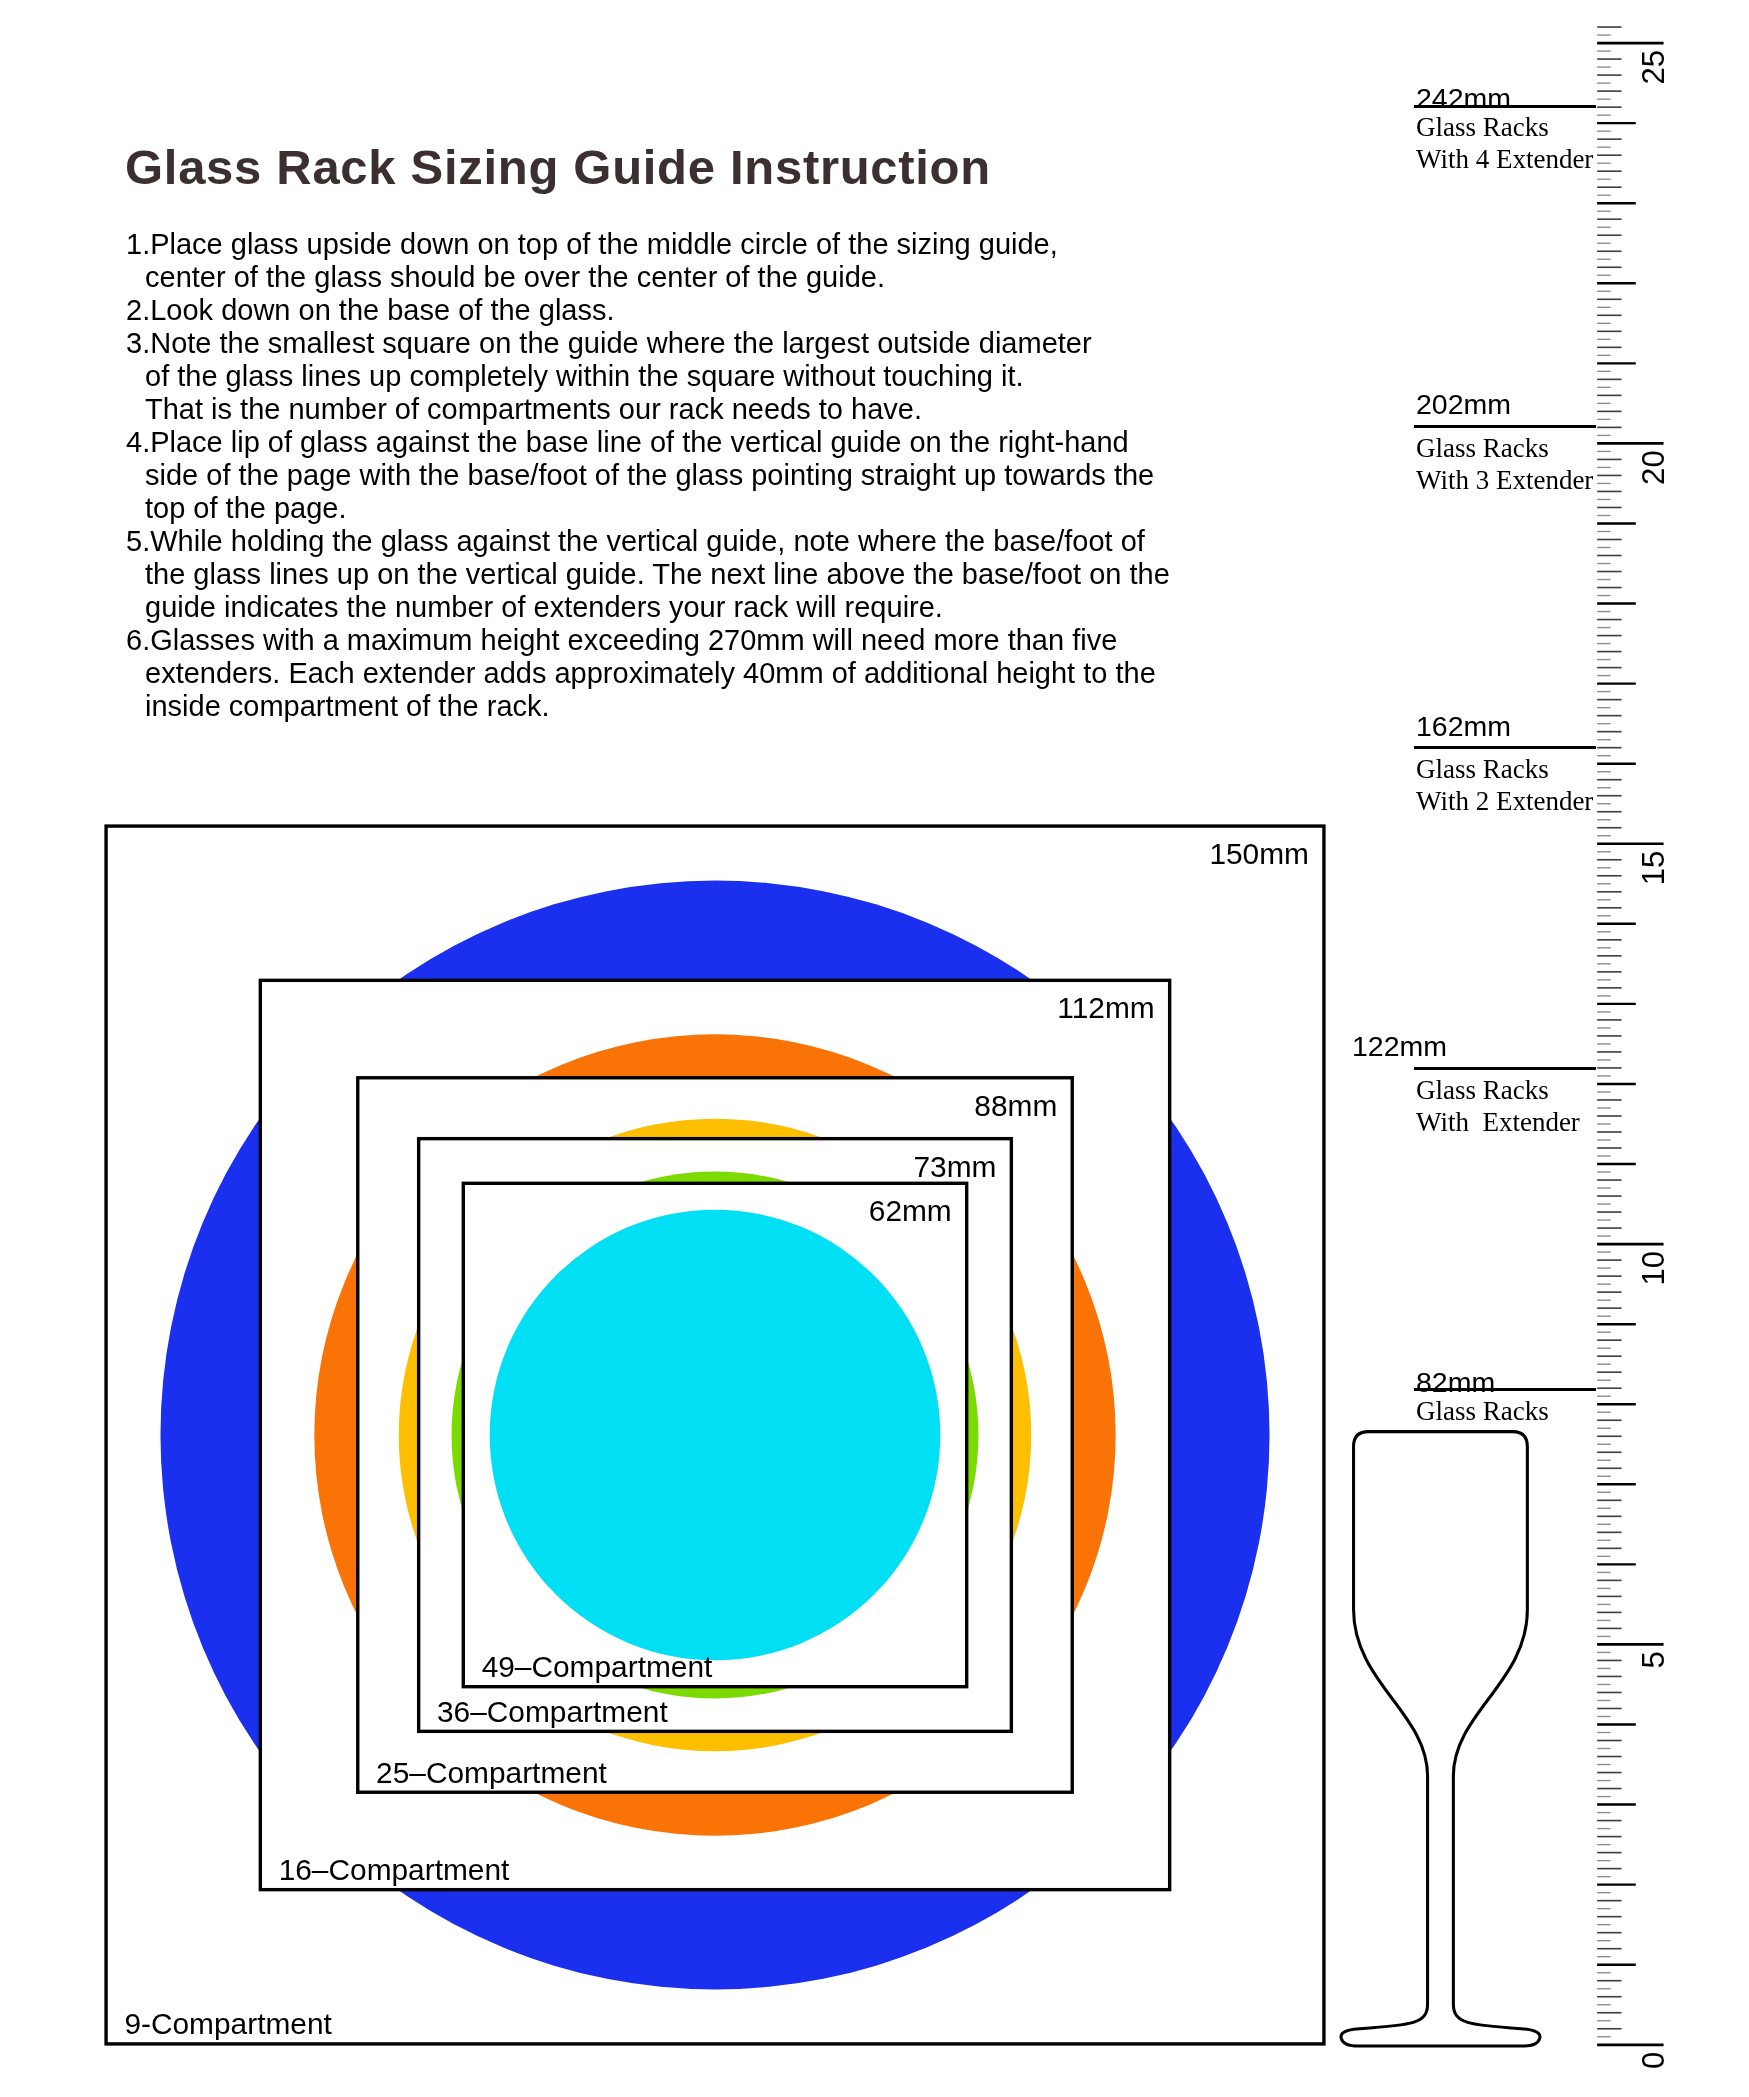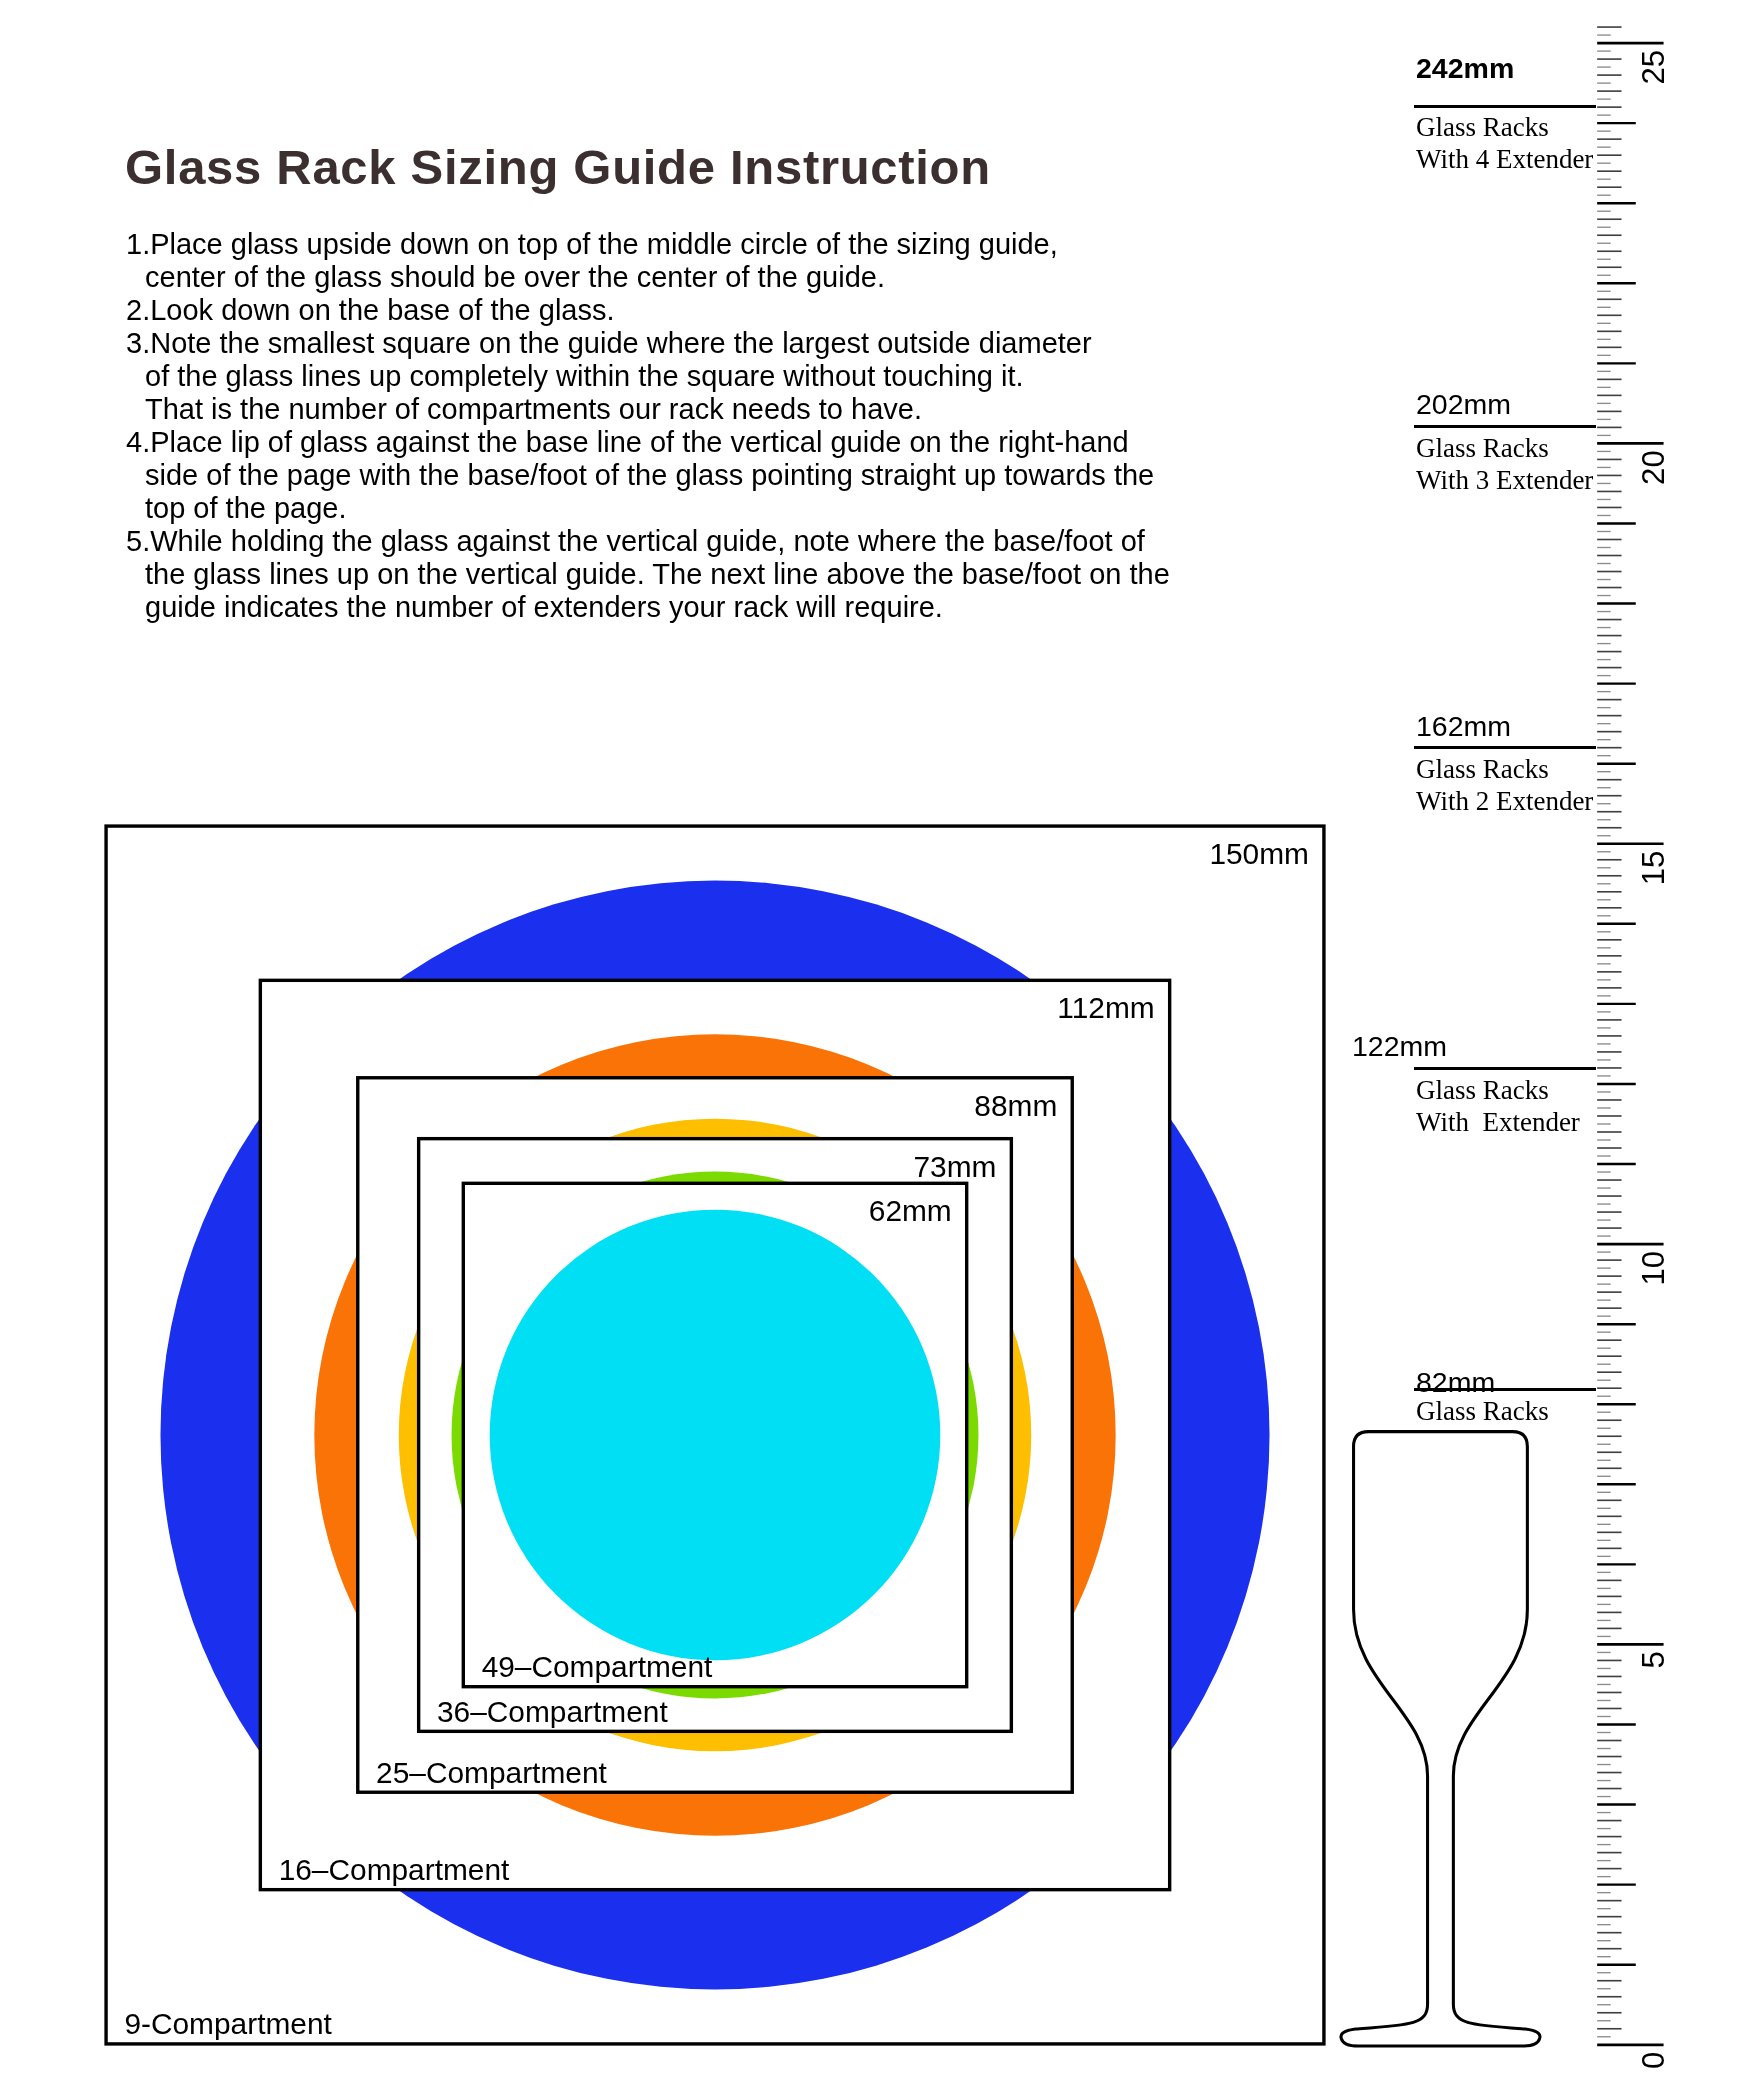--- a/index.html
+++ b/index.html
@@ -29,20 +29,23 @@
     <div class="instruction">2.Look down on the base of the glass.</div>
     <div class="instruction">3.Note the smallest square on the guide where the largest outside diameter
 of the glass lines up completely within the square without touching it.
 That is the number of compartments our rack needs to have.</div>
     <div class="instruction">4.Place lip of glass against the base line of the vertical guide on the right-hand
 side of the page with the base/foot of the glass pointing straight up towards the
 top of the page.</div>
     <div class="instruction">5.While holding the glass against the vertical guide, note where the base/foot of
 the glass lines up on the vertical guide. The next line above the base/foot on the
 guide indicates the number of extenders your rack will require.</div>
+    <div class="instruction">6.Glasses with a maximum height exceeding 270mm will need more than five
+extenders. Each extender adds approximately 40mm of additional height to the
+inside compartment of the rack.</div>
   </div>
 
 <div id="diagram-wrap"><svg width="1226" height="1226" viewBox="-6 -6 1806 1806">
       <rect x="-1.1368683772161603e-13" y="-1.1368683772161603e-13" width="1794.0000000000002" height="1794.0000000000002" fill="#FFFFFF" stroke="#000000" stroke-width="5"></rect>
       <circle cx="897" cy="897" r="816.868" fill="#1B2FEF"></circle>
       <rect x="227.24" y="227.24" width="1339.52" height="1339.52" fill="#FFFFFF" stroke="#000000" stroke-width="5"></rect>
       <circle cx="897" cy="897" r="590.2260000000001" fill="#F97306"></circle>
       <rect x="370.76" y="370.76" width="1052.48" height="1052.48" fill="#FFFFFF" stroke="#000000" stroke-width="5"></rect>
       <circle cx="897" cy="897" r="465.84200000000004" fill="#FDBF00"></circle>
       <rect x="460.46" y="460.46" width="873.08" height="873.08" fill="#FFFFFF" stroke="#000000" stroke-width="5"></rect>
@@ -56,21 +59,21 @@
       <text x="1401.24" y="426.76" text-anchor="end" font-size="44" fill="#000">88mm</text>
       <text x="397.76" y="1409.24" font-size="44" fill="#000">25–Compartment</text>
       <text x="1311.54" y="516.46" text-anchor="end" font-size="44" fill="#000">73mm</text>
       <text x="487.46" y="1319.54" font-size="44" fill="#000">36–Compartment</text>
       <text x="1245.76" y="582.24" text-anchor="end" font-size="44" fill="#000">62mm</text>
       <text x="553.24" y="1253.76" font-size="44" fill="#000">49–Compartment</text>
     </svg></div>
 
 <div id="extender-labels">
     <div class="ext-line" style="left: 1414px; top: 105px; width: 182px;"></div>
-    <div class="ext-mm" style="left: 1416px; top: 52px; font-weight: bold;">242mm</div>
+    <div class="ext-mm" style="left: 1416px; top: 82px;">242mm</div>
     <div class="ext-desc" style="left: 1416px; top: 111px;">Glass Racks
 With 4 Extender</div>
     <div class="ext-line" style="left: 1414px; top: 425px; width: 182px;"></div>
     <div class="ext-mm" style="left: 1416px; top: 388px;">202mm</div>
     <div class="ext-desc" style="left: 1416px; top: 432px;">Glass Racks
 With 3 Extender</div>
     <div class="ext-line" style="left: 1414px; top: 746px; width: 182px;"></div>
     <div class="ext-mm" style="left: 1416px; top: 710px; text-align: right;">162mm</div>
     <div class="ext-desc" style="left: 1416px; top: 753px;">Glass Racks
 With 2 Extender</div>

